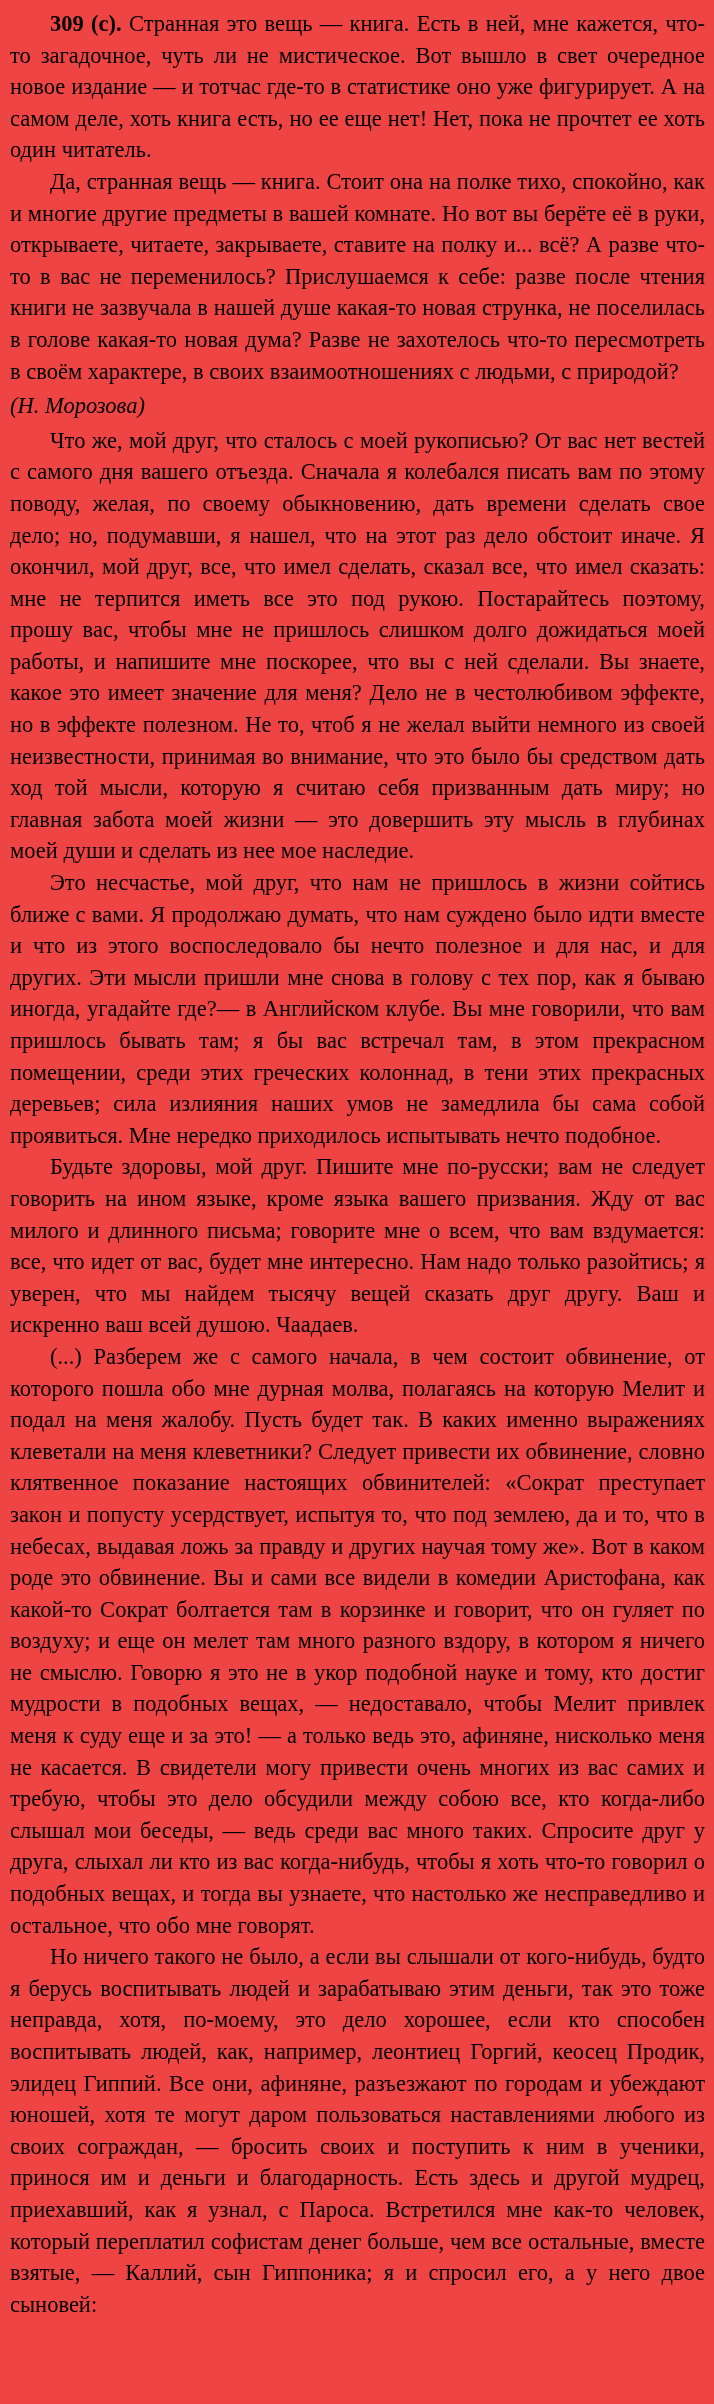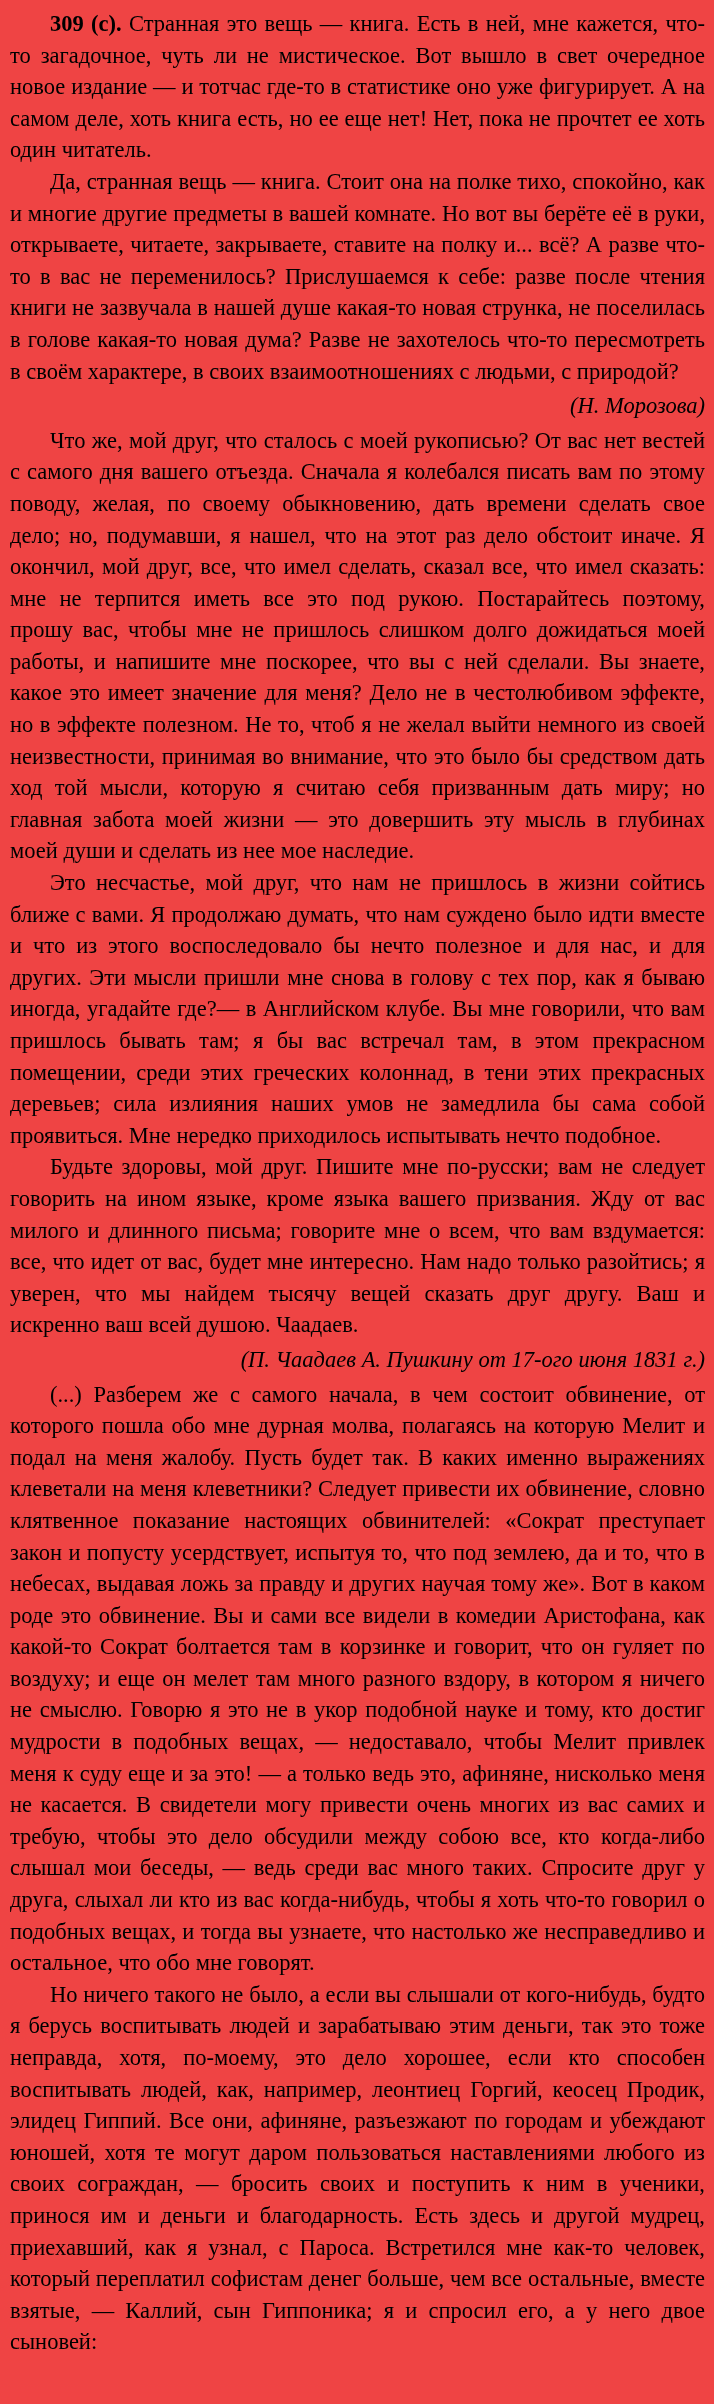--- a/index.html
+++ b/index.html
@@ -21,38 +21,37 @@
     overflow: hidden;
   }
   .page p {
     margin: 0;
   }
   p.body {
     text-align: justify;
     text-indent: 40px;
   }
   p.attribution-right {
-    text-align: right;
+    text-align: left;
     font-style: italic;
     text-indent: 0;
     margin-top: 3px;
     margin-bottom: 3px;
   }
   b.exnum {
     font-weight: bold;
   }
 </style>
 </head>
 <body>
 
 <div class="page">
   <div id="content">
       <p class="body"><b class="exnum">309 (с).</b> Странная это вещь — книга. Есть в ней, мне кажется, что-то загадочное, чуть ли не мистическое. Вот вышло в свет очередное новое издание — и тотчас где-то в статистике оно уже фигурирует. А на самом деле, хоть книга есть, но ее еще нет! Нет, пока не прочтет ее хоть один читатель.</p>
       <p class="body">Да, странная вещь — книга. Стоит она на полке тихо, спокойно, как и многие другие предметы в вашей комнате. Но вот вы берёте её в руки, открываете, читаете, закрываете, ставите на полку и... всё? А разве что-то в вас не переменилось? Прислушаемся к себе: разве после чтения книги не зазвучала в нашей душе какая-то новая струнка, не поселилась в голове какая-то новая дума? Разве не захотелось что-то пересмотреть в своём характере, в своих взаимоотношениях с людьми, с природой?</p>
       <p class="attribution-right">(Н. Морозова)</p>
       <p class="body">Что же, мой друг, что сталось с моей рукописью? От вас нет вестей с самого дня вашего отъезда. Сначала я колебался писать вам по этому поводу, желая, по своему обыкновению, дать времени сделать свое дело; но, подумавши, я нашел, что на этот раз дело обстоит иначе. Я окончил, мой друг, все, что имел сделать, сказал все, что имел сказать: мне не терпится иметь все это под рукою. Постарайтесь поэтому, прошу вас, чтобы мне не пришлось слишком долго дожидаться моей работы, и напишите мне поскорее, что вы с ней сделали. Вы знаете, какое это имеет значение для меня? Дело не в честолюбивом эффекте, но в эффекте полезном. Не то, чтоб я не желал выйти немного из своей неизвестности, принимая во внимание, что это было бы средством дать ход той мысли, которую я считаю себя призванным дать миру; но главная забота моей жизни — это довершить эту мысль в глубинах моей души и сделать из нее мое наследие.</p>
       <p class="body">Это несчастье, мой друг, что нам не пришлось в жизни сойтись ближе с вами. Я продолжаю думать, что нам суждено было идти вместе и что из этого воспоследовало бы нечто полезное и для нас, и для других. Эти мысли пришли мне снова в голову с тех пор, как я бываю иногда, угадайте где?— в Английском клубе. Вы мне говорили, что вам пришлось бывать там; я бы вас встречал там, в этом прекрасном помещении, среди этих греческих колоннад, в тени этих прекрасных деревьев; сила излияния наших умов не замедлила бы сама собой проявиться. Мне нередко приходилось испытывать нечто подобное.</p>
       <p class="body">Будьте здоровы, мой друг. Пишите мне по-русски; вам не следует говорить на ином языке, кроме языка вашего призвания. Жду от вас милого и длинного письма; говорите мне о всем, что вам вздумается: все, что идет от вас, будет мне интересно. Нам надо только разойтись; я уверен, что мы найдем тысячу вещей сказать друг другу. Ваш и искренно ваш всей душою. Чаадаев.</p>
-      <p class="attribution-right">(П. Чаадаев А. Пушкину от 17-ого июня 1831 г.)</p>
       <p class="body">(...) Разберем же с самого начала, в чем состоит обвинение, от которого пошла обо мне дурная молва, полагаясь на которую Мелит и подал на меня жалобу. Пусть будет так. В каких именно выражениях клеветали на меня клеветники? Следует привести их обвинение, словно клятвенное показание настоящих обвинителей: «Сократ преступает закон и попусту усердствует, испытуя то, что под землею, да и то, что в небесах, выдавая ложь за правду и других научая тому же». Вот в каком роде это обвинение. Вы и сами все видели в комедии Аристофана, как какой-то Сократ болтается там в корзинке и говорит, что он гуляет по воздуху; и еще он мелет там много разного вздору, в котором я ничего не смыслю. Говорю я это не в укор подобной науке и тому, кто достиг мудрости в подобных вещах, — недоставало, чтобы Мелит привлек меня к суду еще и за это! — а только ведь это, афиняне, нисколько меня не касается. В свидетели могу привести очень многих из вас самих и требую, чтобы это дело обсудили между собою все, кто когда-либо слышал мои беседы, — ведь среди вас много таких. Спросите друг у друга, слыхал ли кто из вас когда-нибудь, чтобы я хоть что-то говорил о подобных вещах, и тогда вы узнаете, что настолько же несправедливо и остальное, что обо мне говорят.</p>
       <p class="body">Но ничего такого не было, а если вы слышали от кого-нибудь, будто я берусь воспитывать людей и зарабатываю этим деньги, так это тоже неправда, хотя, по-моему, это дело хорошее, если кто способен воспитывать людей, как, например, леонтиец Горгий, кеосец Продик, элидец Гиппий. Все они, афиняне, разъезжают по городам и убеждают юношей, хотя те могут даром пользоваться наставлениями любого из своих сограждан, — бросить своих и поступить к ним в ученики, принося им и деньги и благодарность. Есть здесь и другой мудрец, приехавший, как я узнал, с Пароса. Встретился мне как-то человек, который переплатил софистам денег больше, чем все остальные, вместе взятые, — Каллий, сын Гиппоника; я и спросил его, а у него двое сыновей:</p>
     </div>
 </div>
 
 </body></html>

